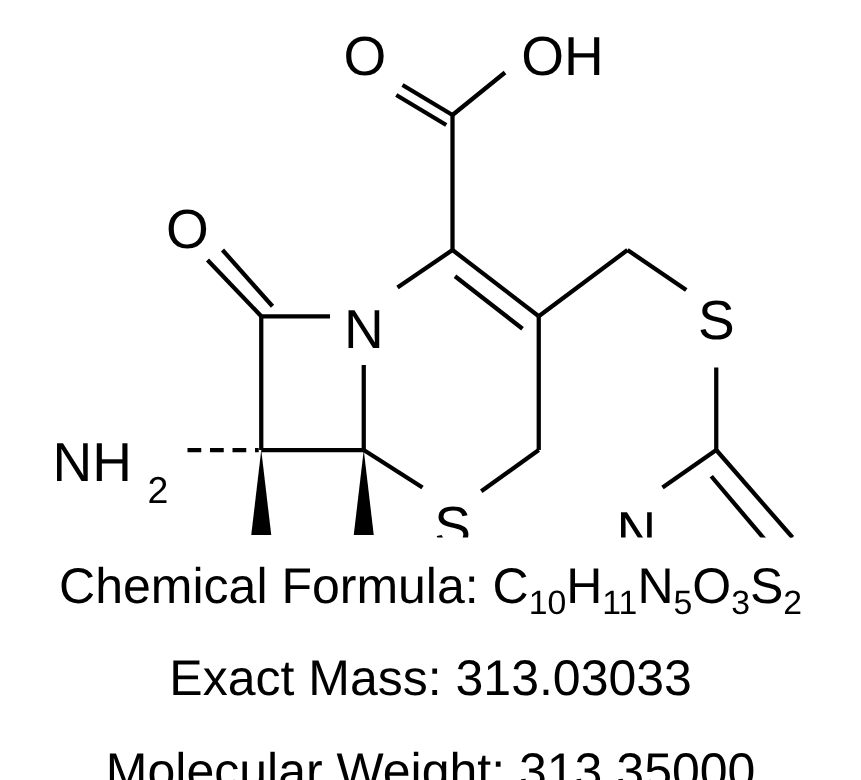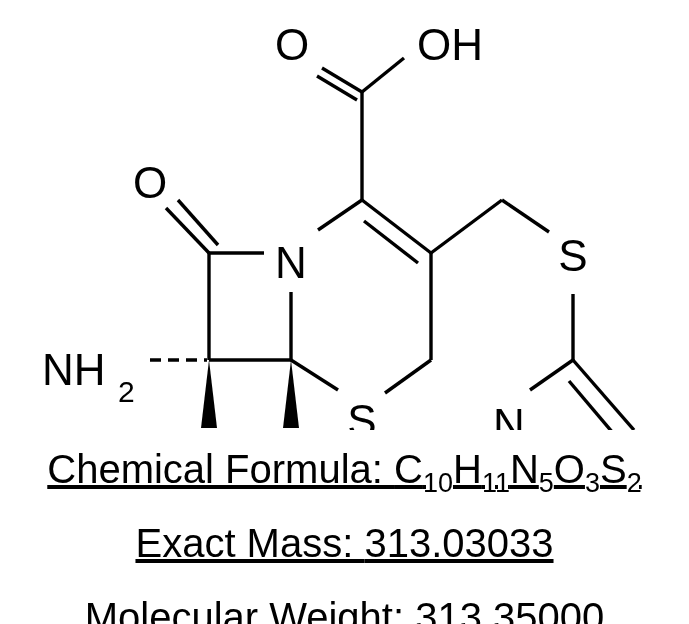--- a/index.html
+++ b/index.html
@@ -3,21 +3,21 @@
 <meta charset="utf-8">
 <style>
   html, body { margin: 0; padding: 0; background: #ffffff; }
   body { width: 689px; height: 624px; position: relative; overflow: hidden; font-family: "Liberation Sans", sans-serif; color: #000; }
   #structure { position: absolute; left: 0; top: 0; width: 689px; height: 430px; }
   .atom { font-family: "Liberation Sans", sans-serif; font-size: 44px; fill: #000; }
   .atom-sub { font-family: "Liberation Sans", sans-serif; font-size: 30px; fill: #000; }
   .bond { stroke: #000; stroke-width: 3.4; fill: none; stroke-linecap: butt; }
   .dash { stroke: #000; stroke-width: 3.4; stroke-dasharray: 11 7; fill: none; }
   .wedge { fill: #000; stroke: none; }
-  .info { position: absolute; left: 0; width: 689px; text-align: center; font-size: 40px; line-height: 46px; white-space: nowrap; text-decoration: underline; }
+  .info { position: absolute; left: 0; width: 689px; text-align: center; font-size: 40px; line-height: 46px; white-space: nowrap; }
   .info sub { font-size: 27px; vertical-align: -9px; line-height: 0; }
   #formula-line { top: 446px; }
   #mass-line { top: 520px; }
   #mw-line { top: 594px; }
 </style>
 </head>
 <body>
 
 <svg id="structure" viewBox="0 0 689 430" xmlns="http://www.w3.org/2000/svg">
 

